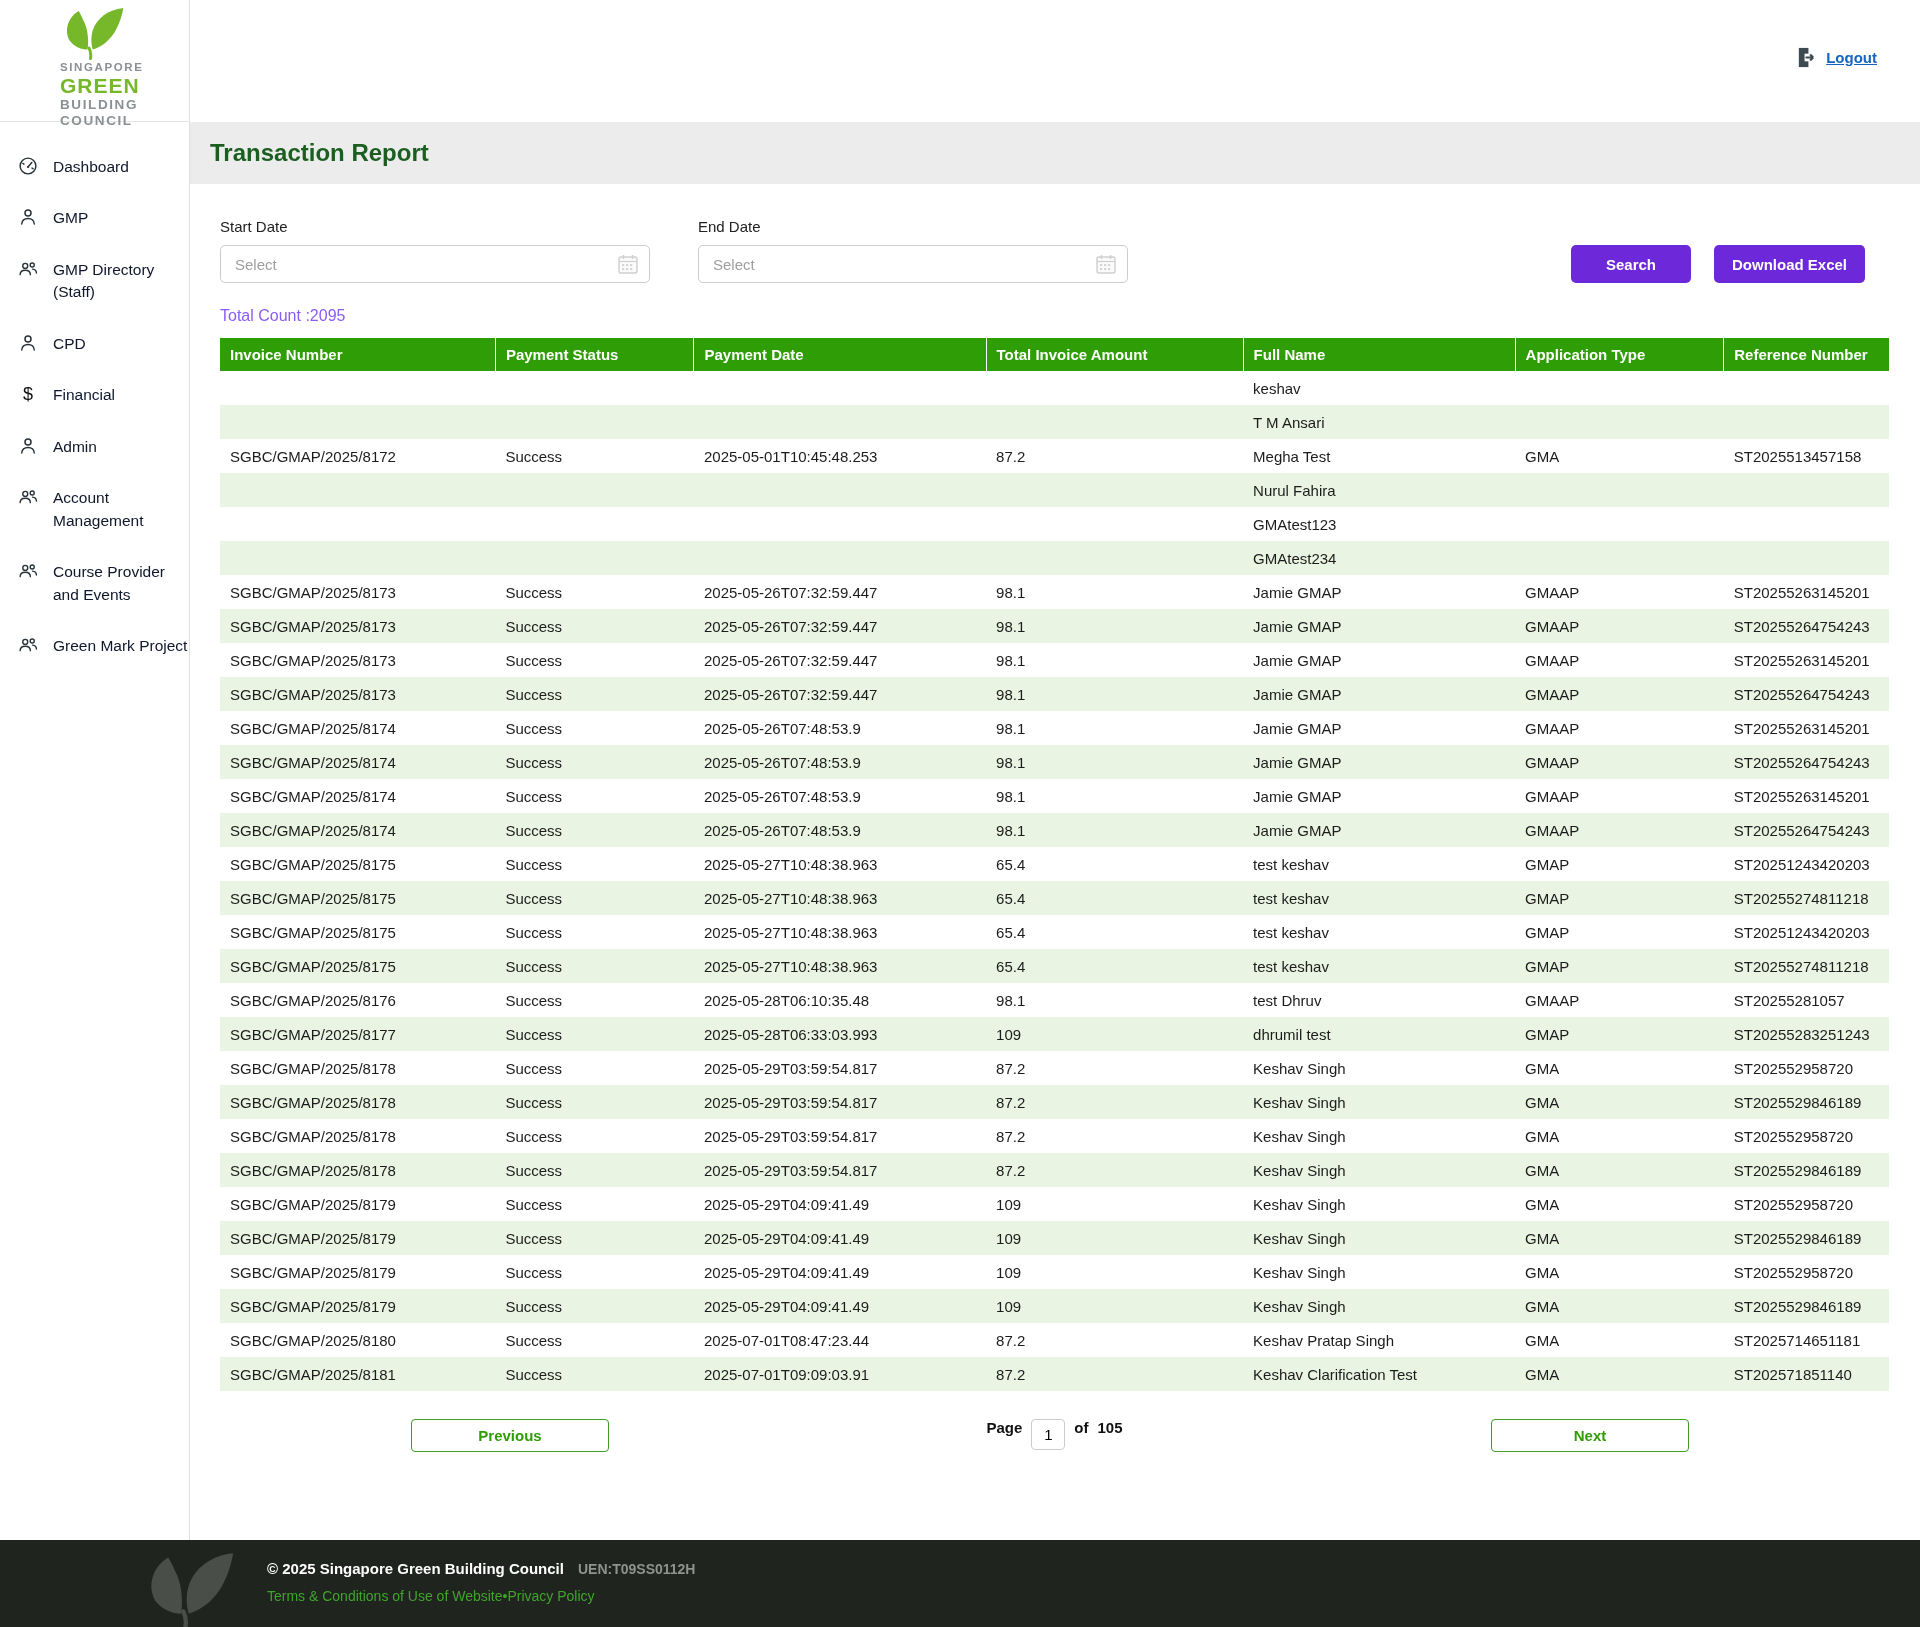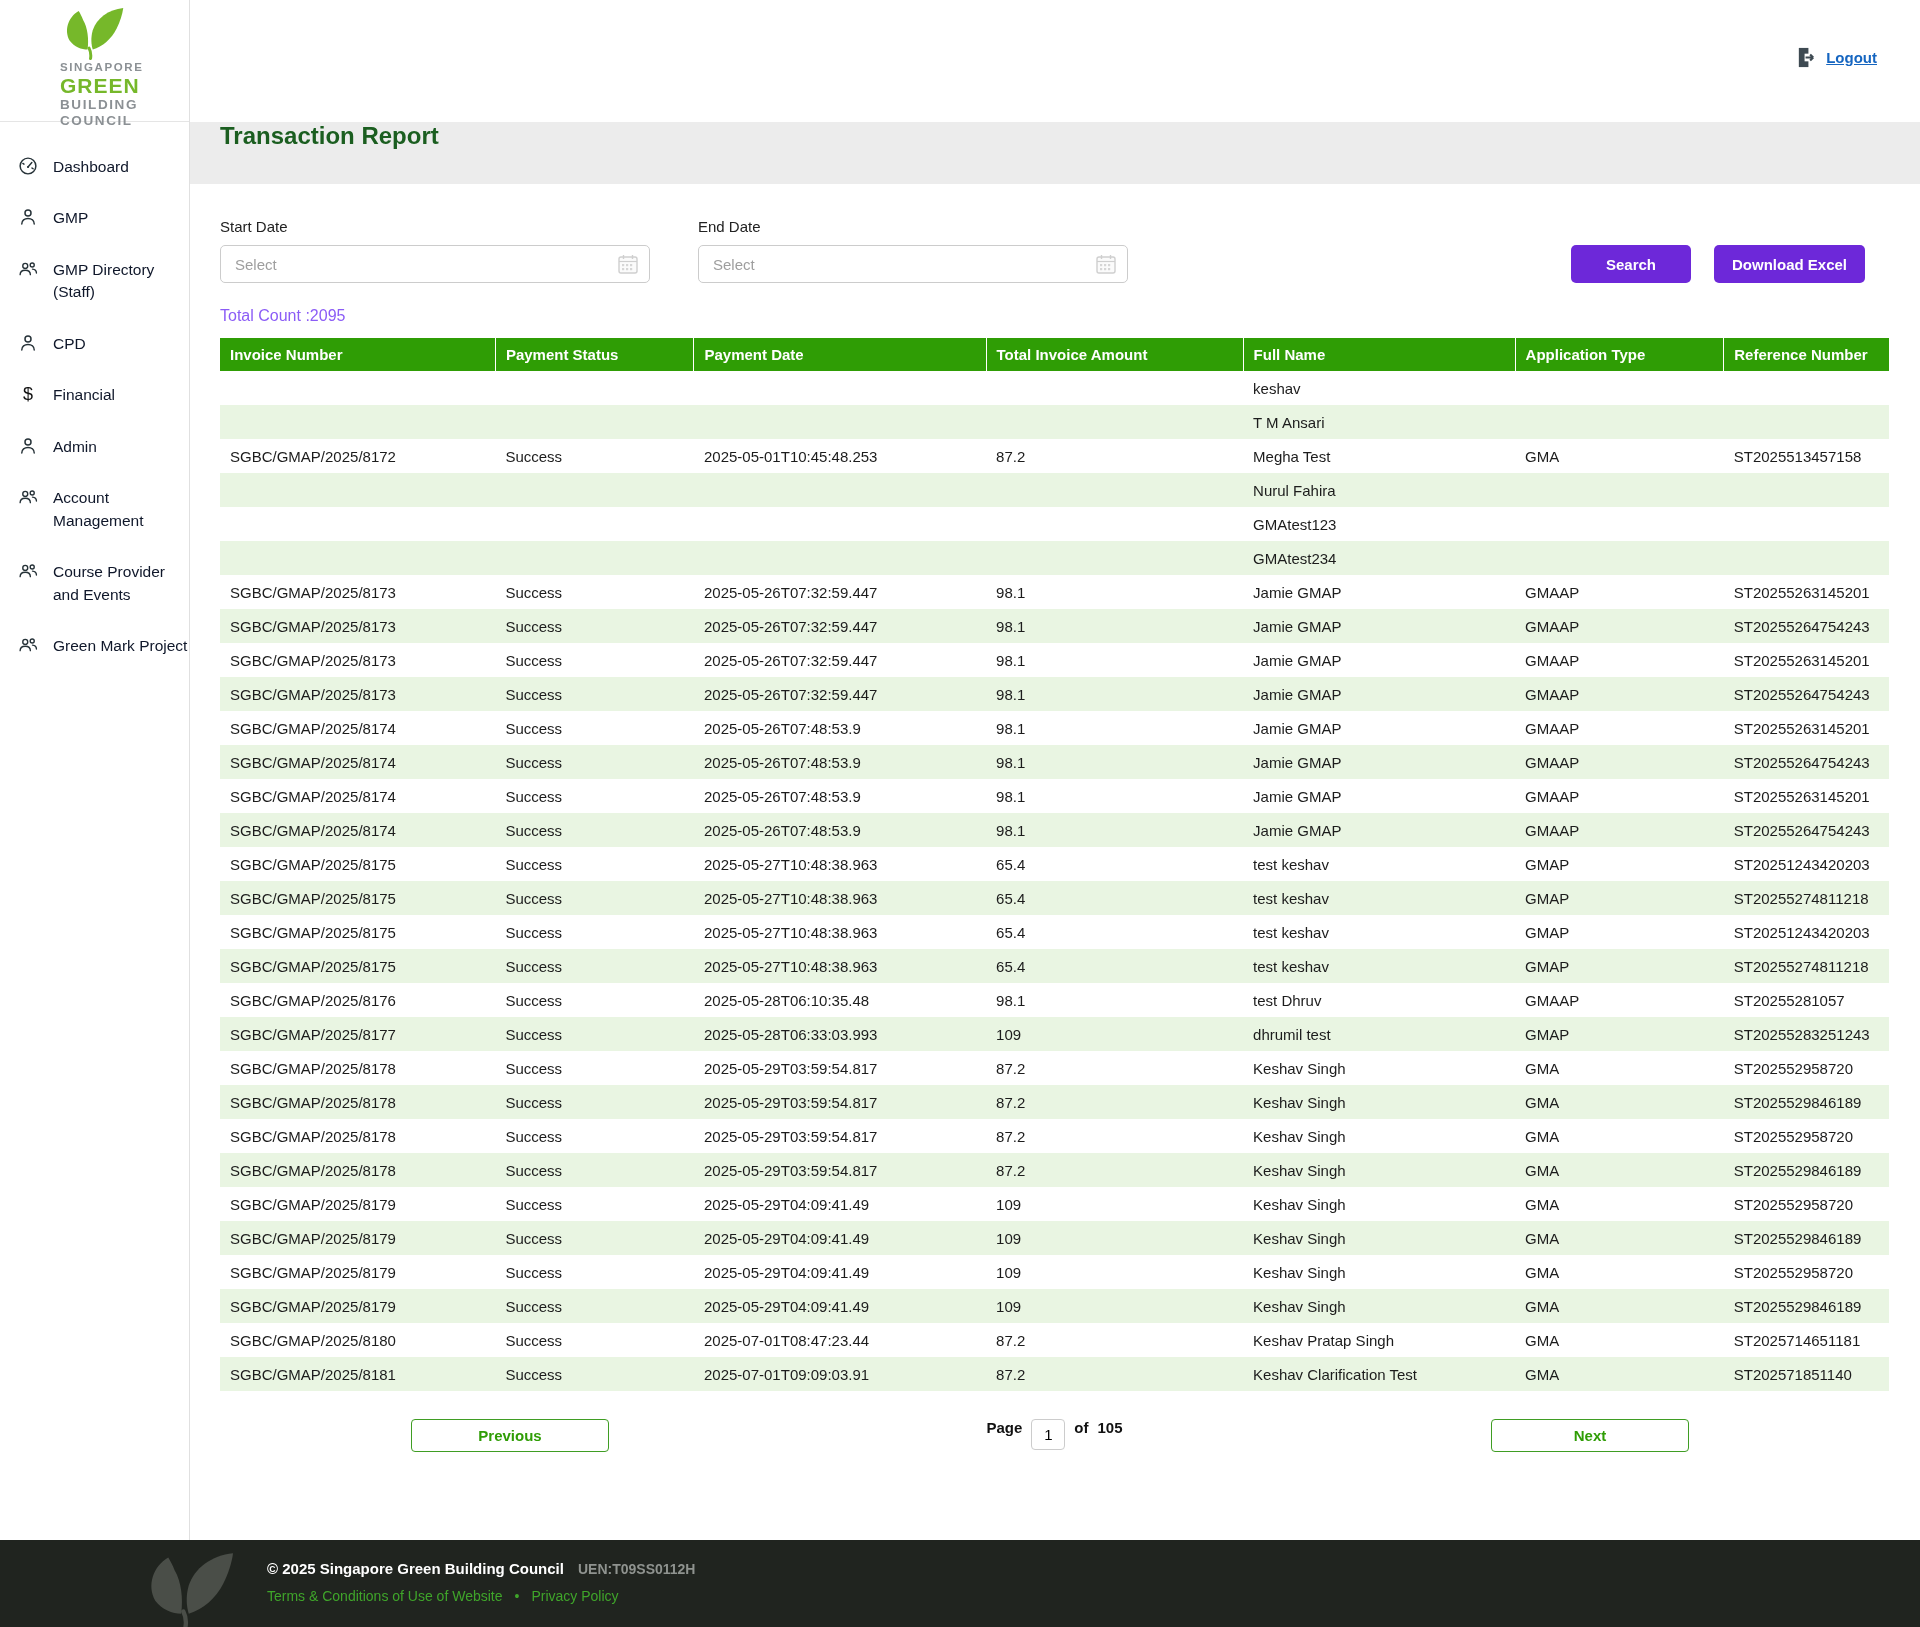--- a/index.html
+++ b/index.html
@@ -21,21 +21,21 @@
   .nav-item .ico { width:22px; height:22px; flex-shrink:0; display:flex; align-items:center; justify-content:center; margin-top:-1px; }
   .nav-item .lbl { font-size:15.5px; color:#0f172a; line-height:1.45; max-width:138px; }
   .dollar-glyph { font-size:18px; color:#111; font-weight:400; }
 
   
   .right-col { flex:1; display:flex; flex-direction:column; min-width:0; }
   .topbar { height:122px; background:#fff; display:flex; justify-content:flex-end; align-items:flex-start; padding:46px 43px 0 0; }
   .logout { display:flex; align-items:center; gap:8px; cursor:pointer; text-decoration:none; }
   .logout .txt { color:#1565c0; font-size:15px; font-weight:bold; text-decoration:underline; }
 
-  .title-band { height:62px; background:#ececec; display:flex; align-items:flex-start; padding-left:30px; }
+  .title-band { height:62px; background:#ececec; display:flex; align-items:center; padding-left:20px; }
   .title-band h1 { font-size:24px; font-weight:bold; color:#1b5e20; }
 
   .content { padding:0 31px 0 30px; }
 
   
   .filters { display:flex; align-items:flex-end; margin-top:34px; }
   .field { width:430px; margin-right:48px; }
   .field label { display:block; font-size:15px; color:#222; margin-bottom:10px; }
   .date-box { position:relative; }
   .date-box input { width:100%; height:38px; border:1px solid #ccc; border-radius:5px;
@@ -75,21 +75,21 @@
   .pg-center input { width:34px; height:31px; border:1px solid #ccc; border-radius:4px;
                      text-align:center; font-size:15px; font-family:"Liberation Sans", sans-serif; }
 
   
   footer { height:87px; background:#20241f; position:relative; overflow:hidden; flex-shrink:0; }
   .footer-leaf { position:absolute; left:138px; top:6px; width:108px; height:90px; }
   .footer-text { position:absolute; left:267px; top:20px; }
   .footer-line1 { display:flex; align-items:baseline; gap:14px; }
   .footer-copy { color:#fff; font-size:15px; font-weight:bold; }
   .footer-uen { color:#8f938f; font-size:14px; font-weight:bold; }
-  .footer-line2 { margin-top:11px; display:flex; align-items:center; gap:12px; }
+  .footer-line2 { margin-top:11px; display:flex; align-items:center; }
   .footer-link { color:#3fa52a; font-size:14px; text-decoration:none; cursor:pointer; }
   .footer-dot { color:#3fa52a; font-size:14px; }
 </style>
 </head>
 <body>
 
 <div class="app">
   <div class="main-row">
 
     <aside class="sidebar">

